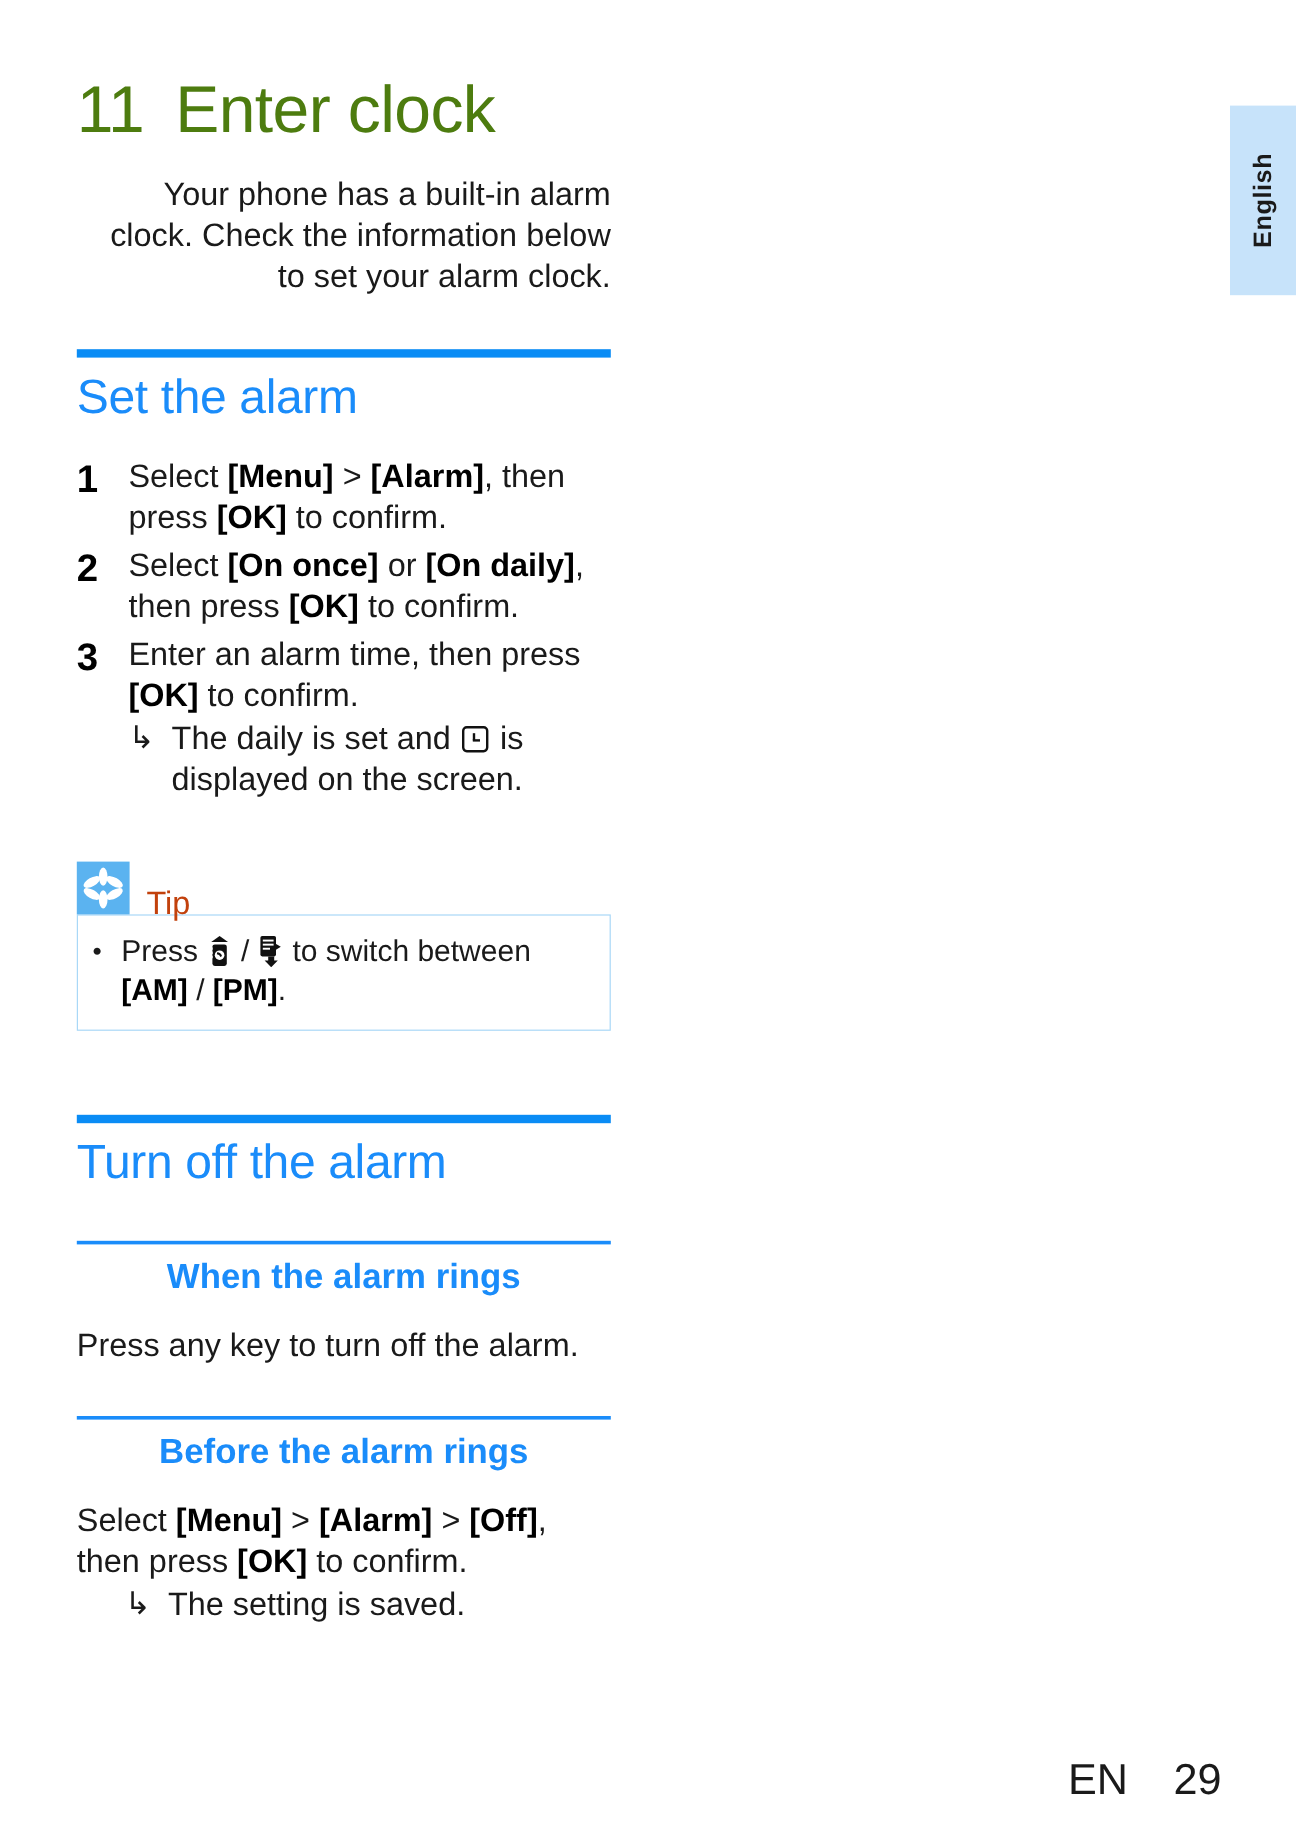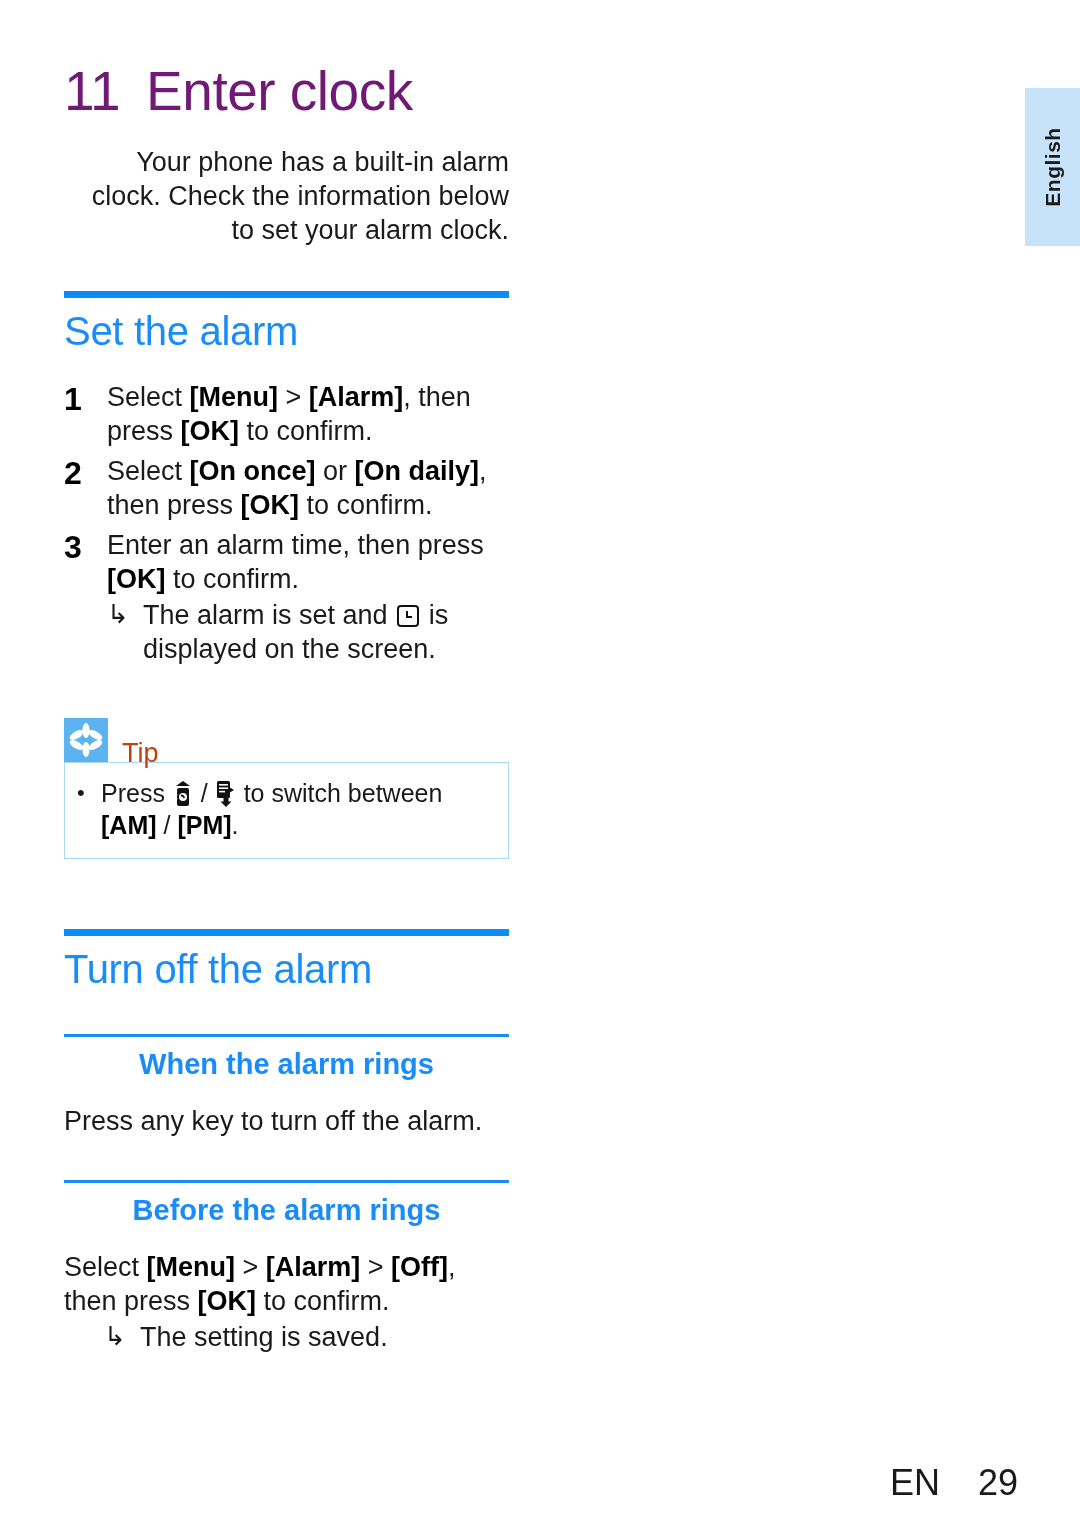--- a/index.html
+++ b/index.html
@@ -49,21 +49,21 @@
     left: 64px;
     top: 0;
     width: 445px;
   }
 
   
   .chapter-title {
     margin-top: 63px;
     font-size: 55px;
     font-weight: normal;
-    color: #701a75;
+    color: #4d7c0f;
     letter-spacing: -0.5px;
     line-height: 1.05;
     display: flex;
     gap: 26px;
   }
   .chapter-num { }
   .chapter-name { }
 
   
   .intro {
@@ -281,21 +281,21 @@
       <div class="step-num">2</div>
       <div class="step-body"><span>Select </span><span class="b">[On once]</span><span> or </span><span class="b">[On daily]</span><span>, then press </span><span class="b">[OK]</span><span> to confirm.</span></div>
     </div>
 
     <div class="step">
       <div class="step-num">3</div>
       <div class="step-body">
         <span><span>Enter an alarm time, then press </span><span class="b">[OK]</span><span> to confirm.</span></span>
         <div class="result">
           <span class="result-arrow">↳</span>
-          <span class="result-text"><span>The alarm is set and </span><span class="clock-icon"></span><span> is displayed on the screen.</span></span>
+          <span class="result-text"><span>The daily is set and </span><span class="clock-icon"></span><span> is displayed on the screen.</span></span>
         </div>
       </div>
     </div>
 
   </div>
 
   <div class="tipblock">
     <div class="tip-head">
       <div class="tip-icon">
         <svg width="44" height="44" viewBox="0 0 44 44" aria-hidden="true">

